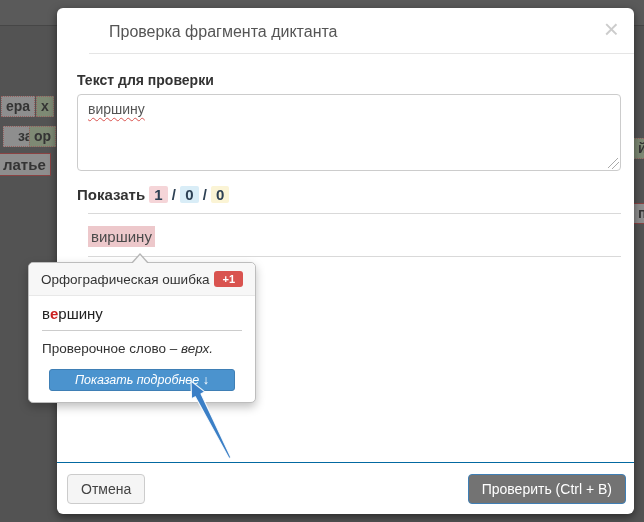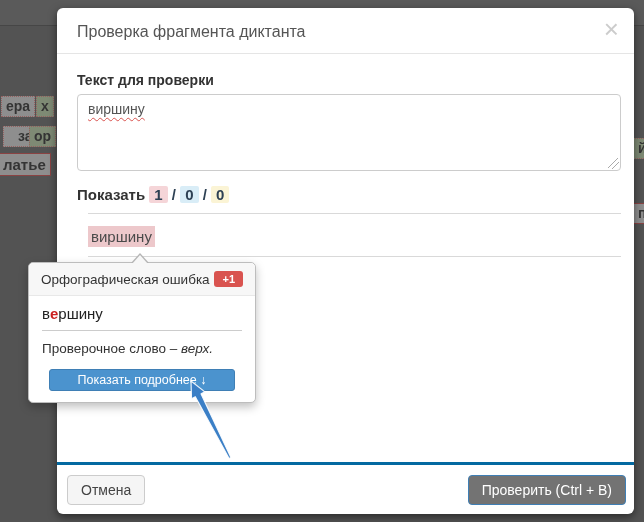--- a/index.html
+++ b/index.html
@@ -16,39 +16,39 @@
   #bgw-x{left:36px;top:96px;}
   #bgw-za{left:3px;top:126px;padding-left:14px;}
   #bgw-or{left:29px;top:126px;}
   #bgw-latie{left:-2px;top:153px;font-size:15px;padding:2px 4px;}
   #bgw-j{left:633px;top:138px;}
   #bgw-p{left:633px;top:203px;}
 
   
   .modal{position:absolute;left:57px;top:8px;width:577px;height:506px;background:#fff;border-radius:6px;
          box-shadow:0 3px 9px rgba(0,0,0,.5);z-index:2;}
-  .modal-header{position:relative;padding:15px 20px 12px 20px;border-bottom:1px solid #e5e5e5;}
+  .modal-header{position:relative;padding:15px 20px 12px 20px;border-bottom:1px solid #e5e5e5;margin-left:32px;}
   .modal-title{font-size:16px;color:#555;}
   .close-x{position:absolute;right:15px;top:8px;font-size:26px;line-height:26px;color:#ccc;cursor:pointer;background:none;border:none;padding:0;font-family:"Liberation Sans",sans-serif;}
   .modal-body{padding:18px 13px 16px 20px;}
   .field-label{font-size:14px;font-weight:bold;color:#333;margin-bottom:6px;}
   .fake-textarea{position:relative;height:63px;border:1px solid #ccc;border-radius:4px;padding:6px 10px;
                  font-size:14px;color:#555;background:#fff;cursor:text;}
   .fake-textarea:after{content:"";position:absolute;right:1px;bottom:1px;width:11px;height:11px;
       background:linear-gradient(135deg,transparent 42%,#aaa 42%,#aaa 49%,transparent 49%,transparent 64%,#aaa 64%,#aaa 71%,transparent 71%);}
   .misspelled{text-decoration-line:underline;text-decoration-style:wavy;text-decoration-color:#d9534f;text-decoration-thickness:1px;text-underline-offset:3px;}
   .result-line{margin-top:15px;font-size:15px;font-weight:bold;color:#333;}
   .cnt{display:inline-block;padding:0 5px;border-radius:2px;color:#2e4154;}
   .cnt.err{background:#f5d5d8;}
   .cnt.inf{background:#d9edf7;}
   .cnt.wrn{background:#fbf4d5;}
   .sep{color:#2e4154;}
   .result-panel{margin:10px 0 0 11px;border-top:1px solid #d9d9d9;border-bottom:1px solid #d9d9d9;padding:12px 0 9px 0;height:21px;}
   .word-chip{display:inline-block;background:#edc8cb;color:#4a4a4a;font-size:15px;line-height:21px;padding:0 3px;cursor:pointer;}
-  .modal-footer{position:absolute;left:0;right:0;bottom:0;height:52px;border-top:3px solid #0369a1;
+  .modal-footer{position:absolute;left:0;right:0;bottom:0;height:52px;border-top:1px solid #0369a1;
                 display:flex;align-items:center;justify-content:space-between;padding:0 8px 0 10px;box-sizing:border-box;}
   .btn{font-family:"Liberation Sans",sans-serif;font-size:14px;height:30px;padding:0 13px;border-radius:4px;cursor:pointer;}
   .btn-default{background:#f5f5f5;border:1px solid #ccc;color:#444;}
   .btn-primary{background:#737373;border:1px solid #3f7fb5;color:#fff;}
 
   
   .popover{position:absolute;left:2px;top:262px;width:226px;background:#fff;border:1px solid #bdbdbd;border-radius:5px;
            box-shadow:0 4px 10px rgba(0,0,0,.25);z-index:5;margin-left:26px;}
   .pop-caret,.pop-caret-inner{position:absolute;width:0;height:0;border-left:9px solid transparent;border-right:9px solid transparent;}
   .pop-caret{top:-10px;left:102px;border-bottom:10px solid #b5b5b5;}
@@ -57,21 +57,21 @@
              border-radius:5px 5px 0 0;padding:8px 12px;font-size:13.5px;color:#333;}
   .badge{margin-left:auto;background:#d9534f;color:#fff;font-size:11px;font-weight:bold;padding:2px 8px;border-radius:3px;}
   .pop-body{padding:9px 13px 11px 13px;}
   .pop-word{font-size:15px;color:#222;}
   .err-letter{color:#cb1f1f;font-weight:bold;}
   .pop-hr{border:none;border-top:1px solid #ccc;margin:8px 0 10px 0;}
   .pop-hint{font-size:13.5px;color:#333;}
   .pop-hint em{font-style:italic;}
   .pop-btn{display:block;margin:13px 5px 0 7px;width:186px;height:22px;line-height:20px;text-align:center;
            background:#4b93ce;border:1px solid #3f7fb5;border-radius:3px;color:#fff;font-size:12.5px;cursor:pointer;
-           font-family:"Liberation Sans",sans-serif;padding:0;}
+           font-family:"Liberation Sans",sans-serif;padding:0;font-style:italic;}
   .pop-btn .dn{font-weight:bold;}
 
   .annotation-arrow{position:absolute;left:150px;top:372px;z-index:6;pointer-events:none;}
 </style>
 </head>
 <body>
 
 <div id="stage">
 
   <div class="navband"></div>

